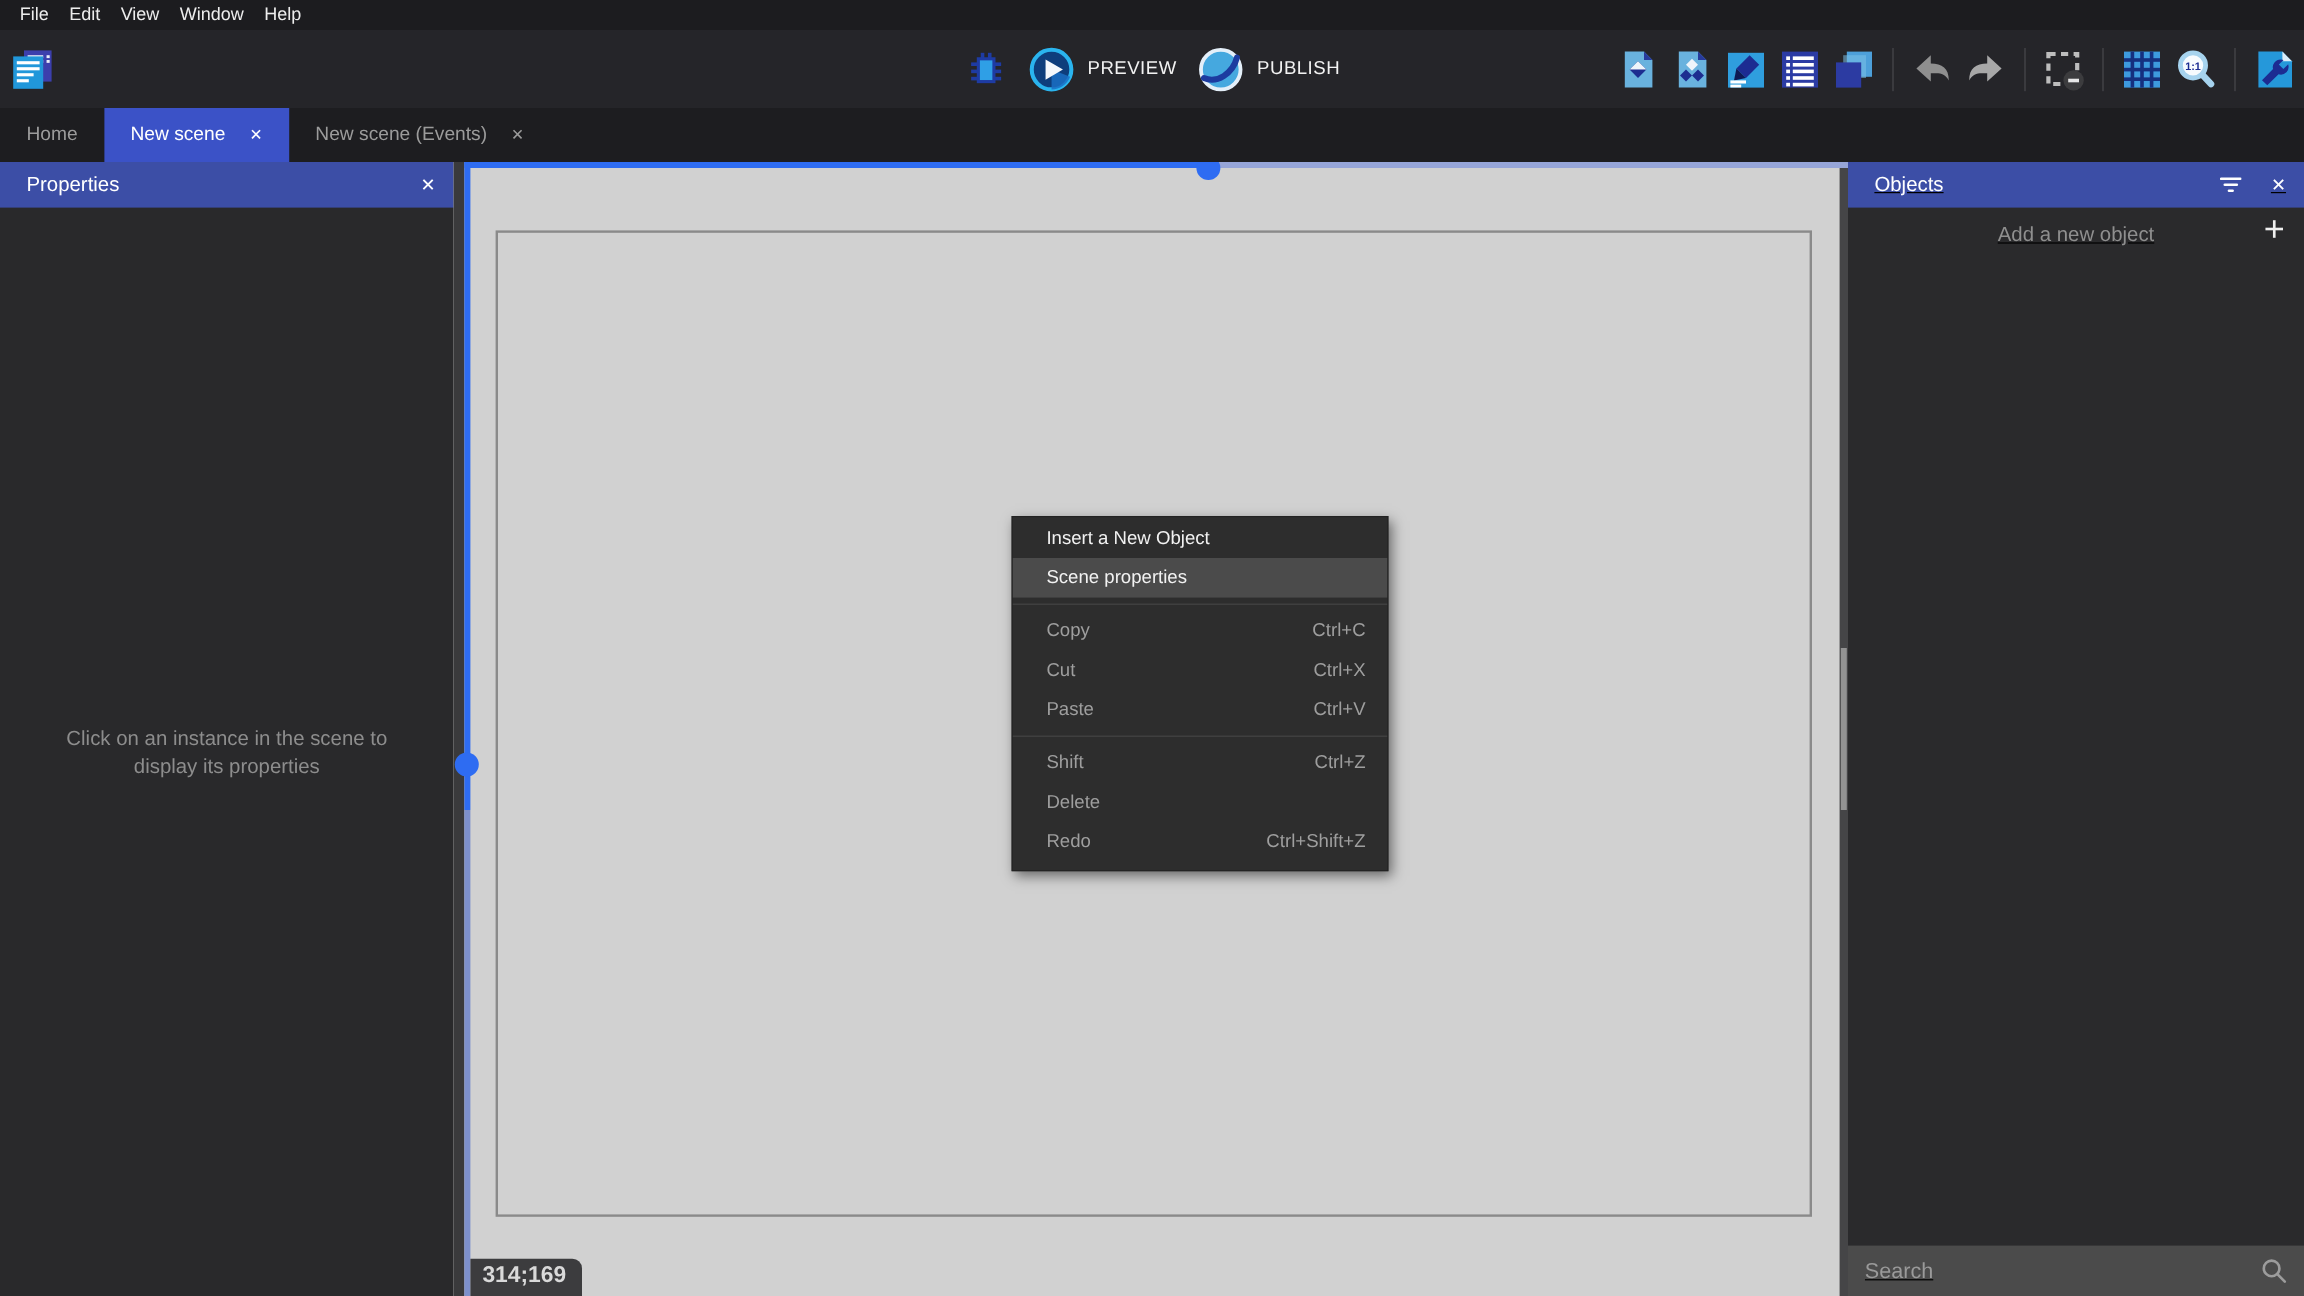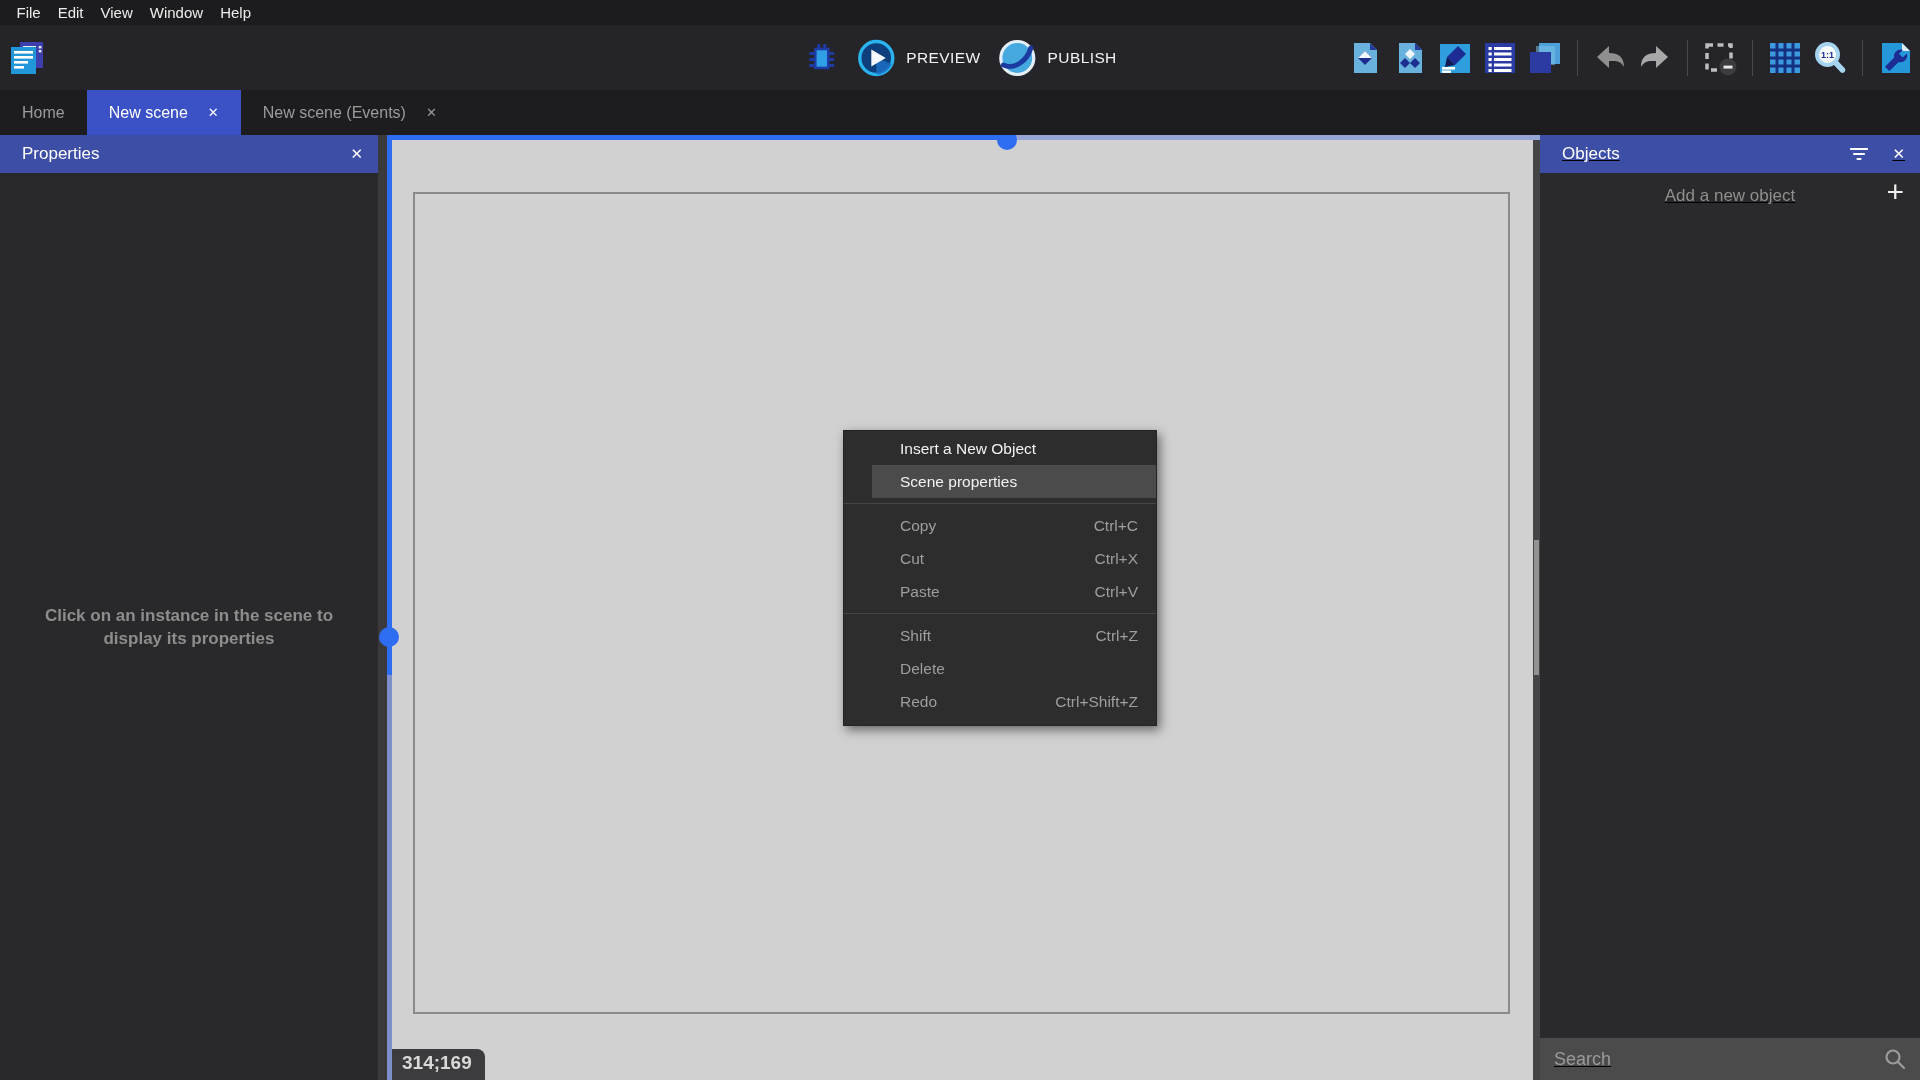--- a/index.html
+++ b/index.html
@@ -33,21 +33,21 @@
 
   
   .main { display:flex; height:945px; }
   .panel-header { height:38px; background:#3c4ea6; display:flex; align-items:center;
                   padding:0 15px 0 22px; flex:0 0 auto; }
   .panel-header .ttl { color:#fff; font-size:17px; }
   .panel-header .x { margin-left:auto; color:#fff; font-size:15px; cursor:pointer; }
 
   .left-panel { width:378px; background:#29292b; display:flex; flex-direction:column; }
   .left-panel .body { flex:1; display:flex; align-items:center; justify-content:center; }
-  .empty-msg { color:#8d8d8d; font-size:17px; line-height:23px; text-align:center;font-weight:bold; }
+  .empty-msg { color:#8d8d8d; font-size:17px; line-height:23px; text-align:center; }
 
   .canvas-wrap { flex:1; position:relative; background:#d1d1d1; overflow:hidden; }
   .left-track { position:absolute; left:0; top:0; bottom:0; width:9px; background:#3a3a3c; }
   .vline { position:absolute; left:9px; top:0; bottom:0; width:5px;
            background:linear-gradient(to bottom,#2e6cf2 0,#2e6cf2 540px,#7d90cc 540px,#7d90cc 100%); }
   .hline { position:absolute; left:9px; right:0; top:0; height:5px;
            background:linear-gradient(to right,#2e6cf2 0,#2e6cf2 620px,#96a5d8 620px,#96a5d8 100%); }
   .dot { position:absolute; width:20px; height:20px; border-radius:50%; background:#2e6cf2; }
   .dot.top { left:619px; top:-5px; }
   .dot.left { left:1px; top:492px; }
@@ -57,21 +57,21 @@
   .v-scroll-thumb { position:absolute; right:1px; top:400px; width:5px; height:135px; background:#929292; }
   .coord-badge { position:absolute; left:14px; bottom:0; background:#3c3c3e; color:#d9d9d9;
                  font-size:19px; font-weight:bold; padding:3px 13px 6px 10px;
                  border-top-right-radius:8px; }
 
   
   .cm { position:absolute; left:465px; top:295px; width:314px; background:#2d2d2d;
         border:1px solid #232323; padding:1px 0 7px;
         box-shadow:3px 4px 10px rgba(0,0,0,.5); }
   .cm-item { height:33px; display:flex; align-items:center; padding:0 18px 0 28px;
-             font-size:15.5px; color:#9e9e9e; cursor:pointer;margin-left:28px; }
+             font-size:15.5px; color:#9e9e9e; cursor:pointer; }
   .cm-item .sc { margin-left:auto; }
   .cm-item.white { color:#f2f2f2; }
   .cm-item.hl { background:#4b4b4b; color:#f2f2f2; }
   .cm-sep { height:1px; background:#454545; margin:5px 0; }
 
   
   .right-panel { width:380px; background:#2a2a2c; display:flex; flex-direction:column;text-decoration:underline; }
   .obj-header-icons { margin-left:auto; display:flex; align-items:center; gap:24px; }
   .add-row { height:46px; position:relative; display:flex; align-items:center;
              justify-content:center; flex:0 0 auto; cursor:pointer; }

